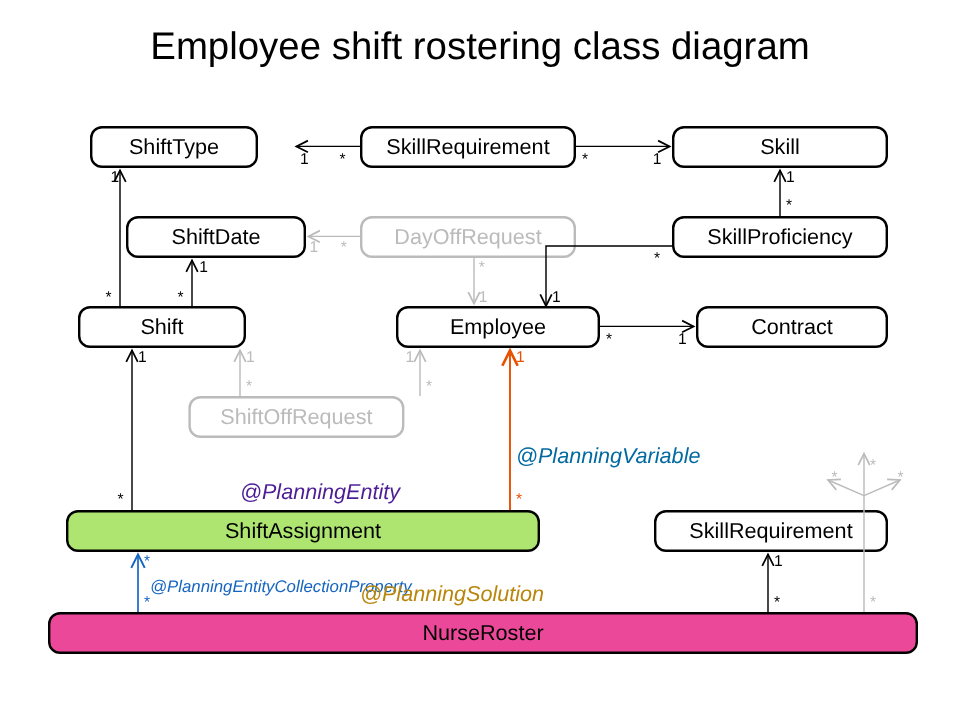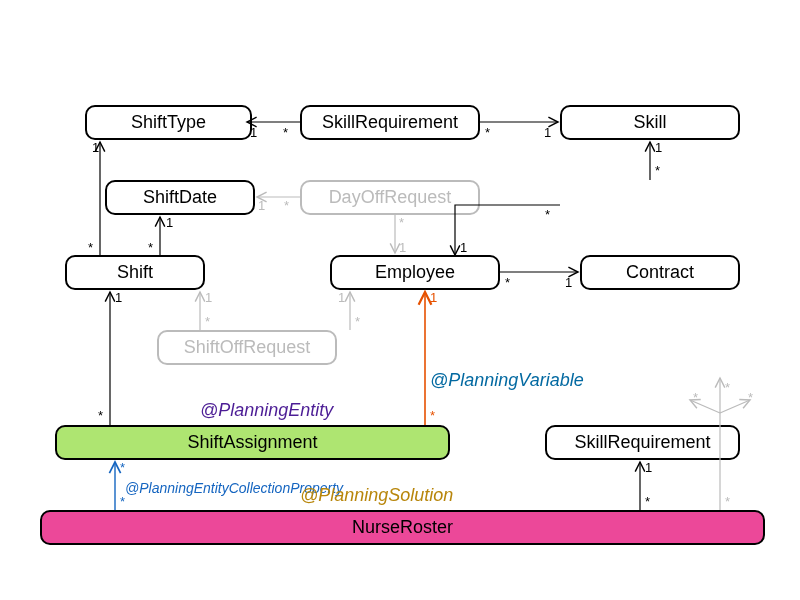--- a/index.html
+++ b/index.html
@@ -15,27 +15,29 @@
   .anno{position:absolute;font-style:italic;font-size:18px;}
   .anno.green{color:#4c1d95;}
   .anno.orange{color:#0369a1;}
   .anno.blue{color:#1565c0;font-size:14px;}
   .anno.olive{color:#b8860b;}
 </style>
 </head>
 <body>
 <div class="stage">
 
+<div class="title">Employee shift rostering class diagram</div>
 
-<div class="box" style="left:85px;top:105px;width:167px;height:35px;">ShiftType</div>
+<div class="box" style="left:75px;top:105px;width:140px;height:35px;">ShiftType</div>
 <div class="box" style="left:300px;top:105px;width:180px;height:35px;">SkillRequirement</div>
 <div class="box" style="left:105px;top:180px;width:150px;height:35px;">ShiftDate</div>
 
 <div class="box" style="left:560px;top:105px;width:180px;height:35px;">Skill</div>
 <div class="box dim" style="left:300px;top:180px;width:180px;height:35px;">DayOffRequest</div>
+<div class="box" style="left:560px;top:180px;width:180px;height:35px;">SkillProficiency</div>
 
 <div class="box" style="left:65px;top:255px;width:140px;height:35px;">Shift</div>
 <div class="box" style="left:330px;top:255px;width:170px;height:35px;">Employee</div>
 <div class="box" style="left:580px;top:255px;width:160px;height:35px;">Contract</div>
 
 <div class="box dim" style="left:157px;top:330px;width:180px;height:35px;">ShiftOffRequest</div>
 
 <div class="box green" style="left:55px;top:425px;width:395px;height:35px;">ShiftAssignment</div>
 <div class="box" style="left:545px;top:425px;width:195px;height:35px;">SkillRequirement</div>
 

